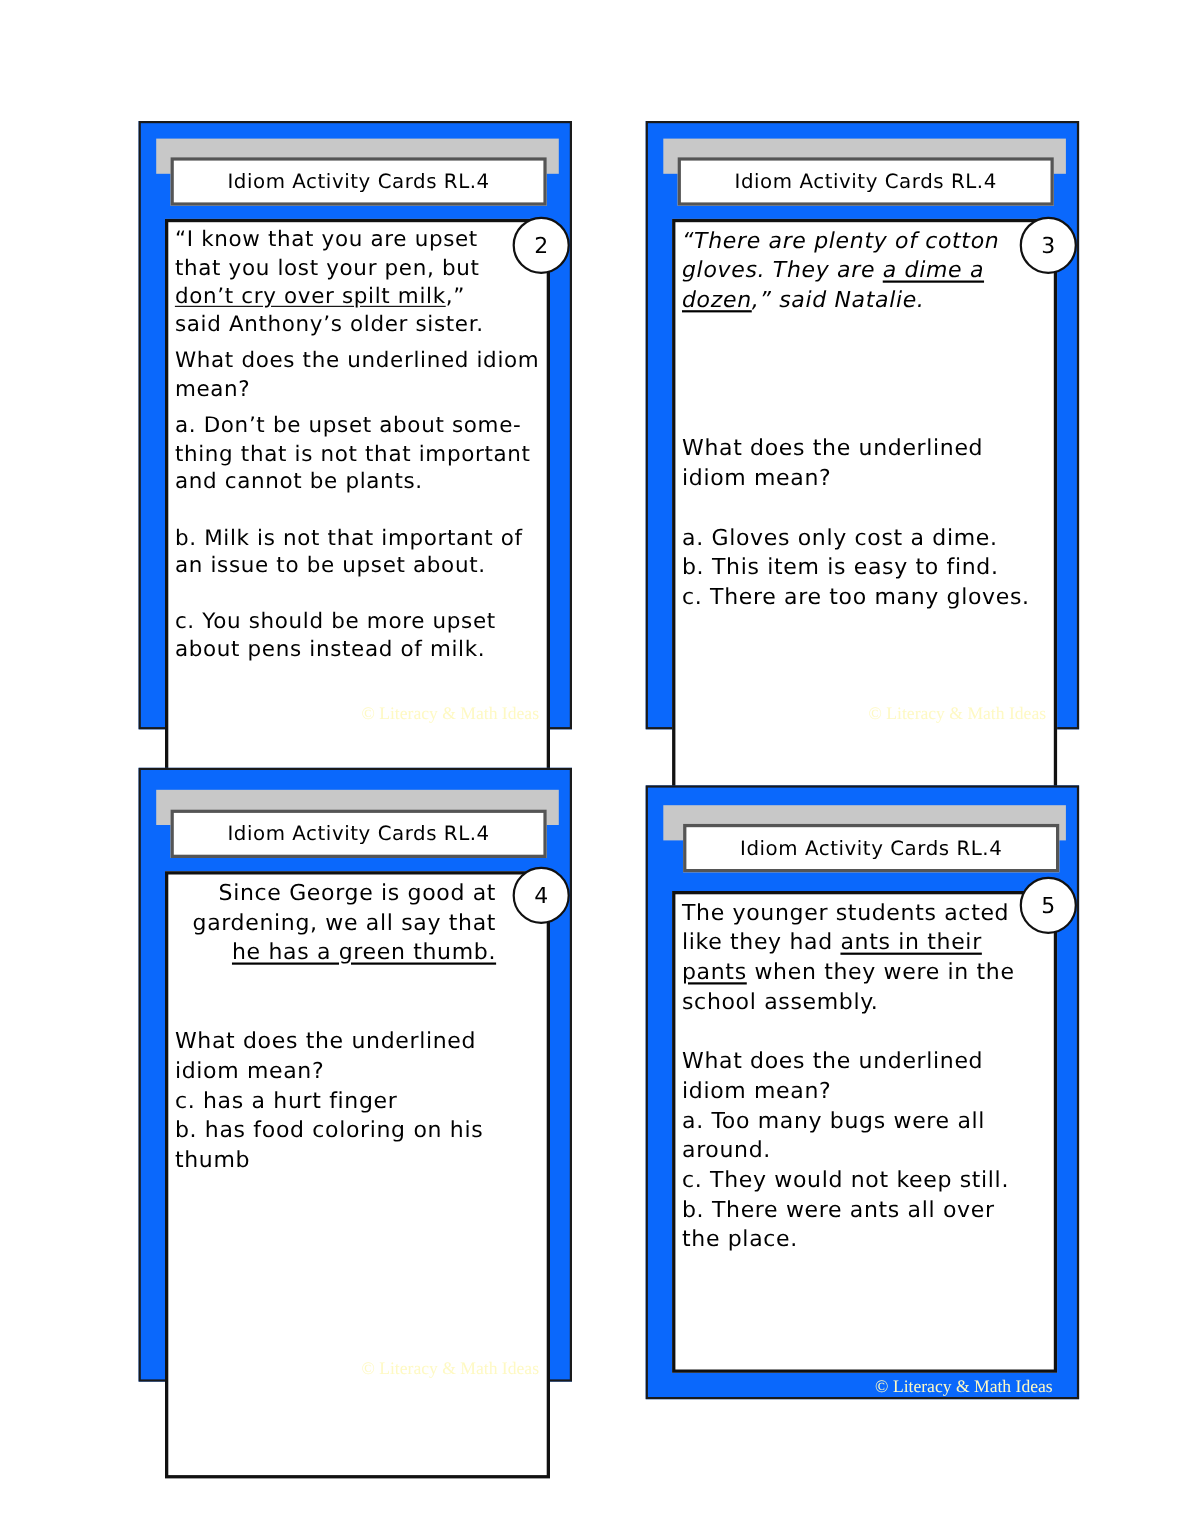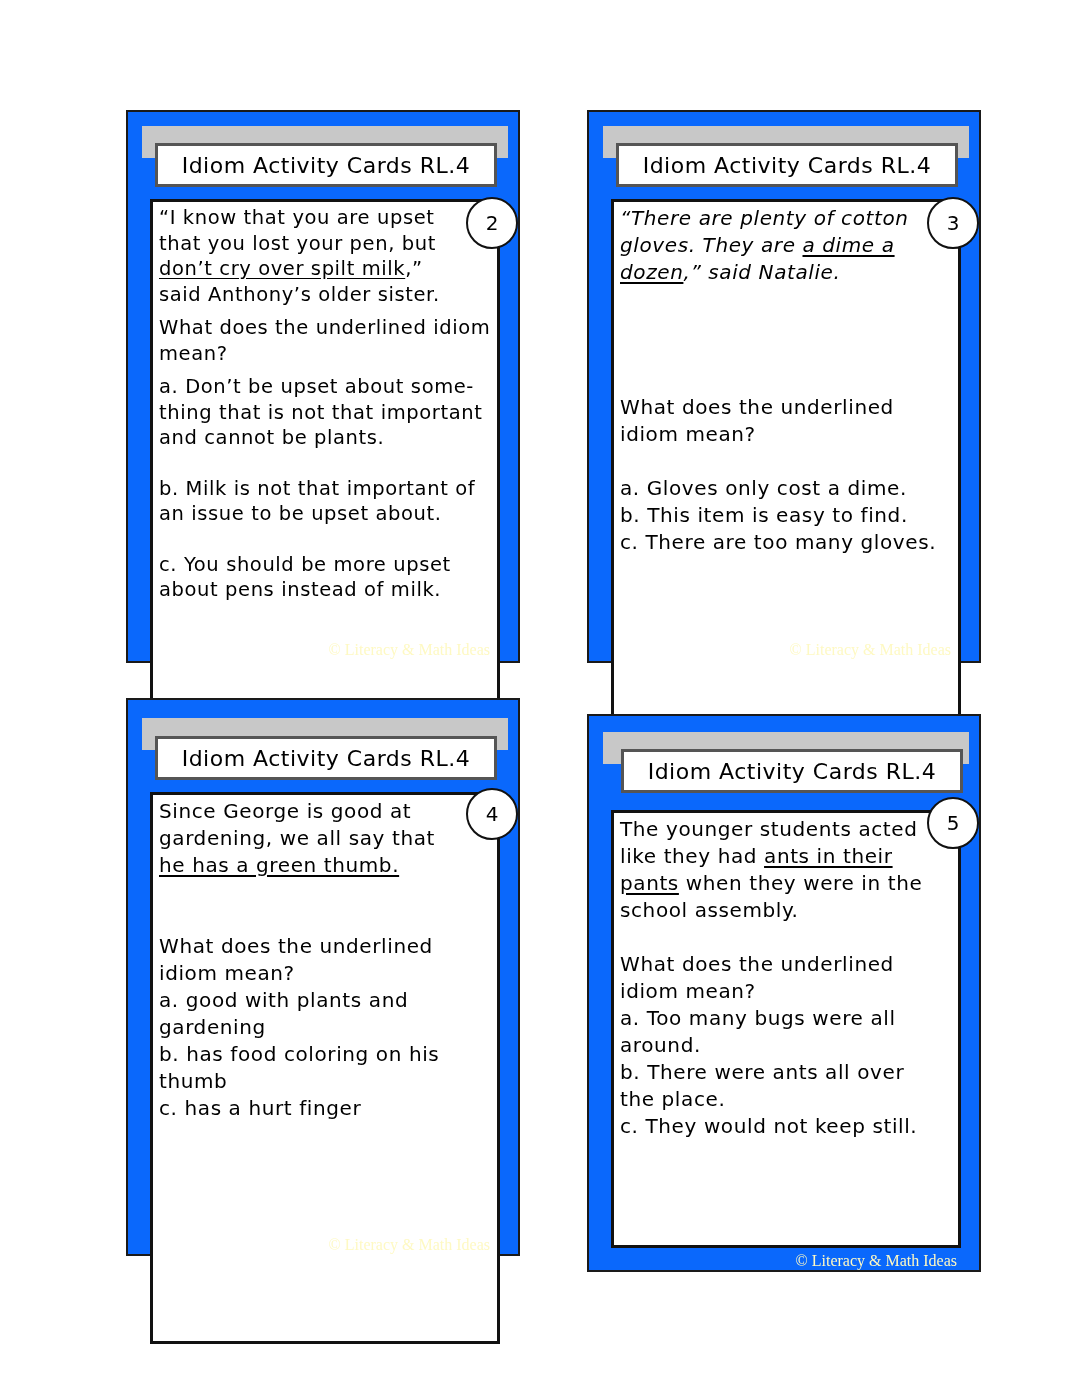--- a/index.html
+++ b/index.html
@@ -12,21 +12,21 @@
     background: #0a68fc; border: 2px solid #1a1a1a; box-sizing: border-box;
   }
   .gray-bar {
     position: absolute; left: 14px; top: 14px; width: 366px; height: 32px;
     background: #c8c8c8;
   }
   .title-box {
     position: absolute; left: 27px; top: 31px; width: 342px; height: 44px;
     background: #ffffff; border: 3px solid #555555; box-sizing: border-box;
     display: flex; align-items: center; justify-content: center;
-    font-size: 22px; letter-spacing: 0.5px; color: #000;
+    font-size: 18px; letter-spacing: 0.5px; color: #000;
   }
   .body-box {
     position: absolute; left: 22px; top: 87px; width: 350px; height: 552px;
     background: #ffffff; border: 3px solid #111; box-sizing: border-box;
     padding: 3px 6px; font-size: 19.5px; line-height: 25.5px; color: #000;
     letter-spacing: 0.6px;
   }
   .body-box p { margin: 0; }
   .num-circle {
     position: absolute; width: 52px; height: 52px; border-radius: 50%;
@@ -75,37 +75,36 @@
     <p>c. There are too many gloves.</p>
   </div>
   <div class="num-circle" style="left:338px; top:85px;">3</div>
   <div class="copyright">© Literacy &amp; Math Ideas</div>
 </div>
 
 <div class="card" style="left:126px; top:698px; height:558px;">
   <div class="gray-bar" style="top:18px;"></div>
   <div class="title-box" style="top:36px;">Idiom Activity Cards RL.4</div>
   <div class="body-box" style="top:92px; line-height:27px; font-size:20px;">
-    <p style="padding-right:40px;"><span>Since George is good at gardening, we all say that </span><u>he has a green thumb.</u><span></span></p>
+    <p style="padding-right:40px;text-align:right;"><span>Since George is good at gardening, we all say that </span><u>he has a green thumb.</u><span></span></p>
     <div style="height:54px;"></div>
     <p style="padding-right:40px;">What does the underlined idiom mean?</p>
-    <p style="padding-right:50px;">a.  good with plants and gardening</p>
+    <p>c. has a hurt finger</p>
     <p style="padding-right:30px;">b. has food coloring on his thumb</p>
-    <p>c. has a hurt finger</p>
   </div>
   <div class="num-circle" style="left:338px; top:88px;">4</div>
   <div class="copyright" style="bottom:0px;">© Literacy &amp; Math Ideas</div>
 </div>
 
 <div class="card" style="left:587px; top:714px; height:558px;">
   <div class="gray-bar" style="top:16px;"></div>
   <div class="title-box" style="left:32px; top:33px;">Idiom Activity Cards RL.4</div>
   <div class="body-box" style="top:94px; height:438px; line-height:27px; font-size:20px;">
     <p><span style="display:inline;">The younger students acted like they had </span><u>ants in their pants</u><span> when they were in the school assembly.</span></p>
     <div style="height:27px;"></div>
     <p style="padding-right:40px;">What does the underlined idiom mean?</p>
     <p style="padding-right:40px;">a. Too many bugs were all around.</p>
+    <p>c. They would not keep still.</p>
     <p style="padding-right:20px;">b. There were ants all over the place.</p>
-    <p>c. They would not keep still.</p>
   </div>
   <div class="num-circle" style="left:338px; top:81px;">5</div>
   <div class="copyright" style="bottom:0px; right:22px;">© Literacy &amp; Math Ideas</div>
 </div>
 
 </body></html>

